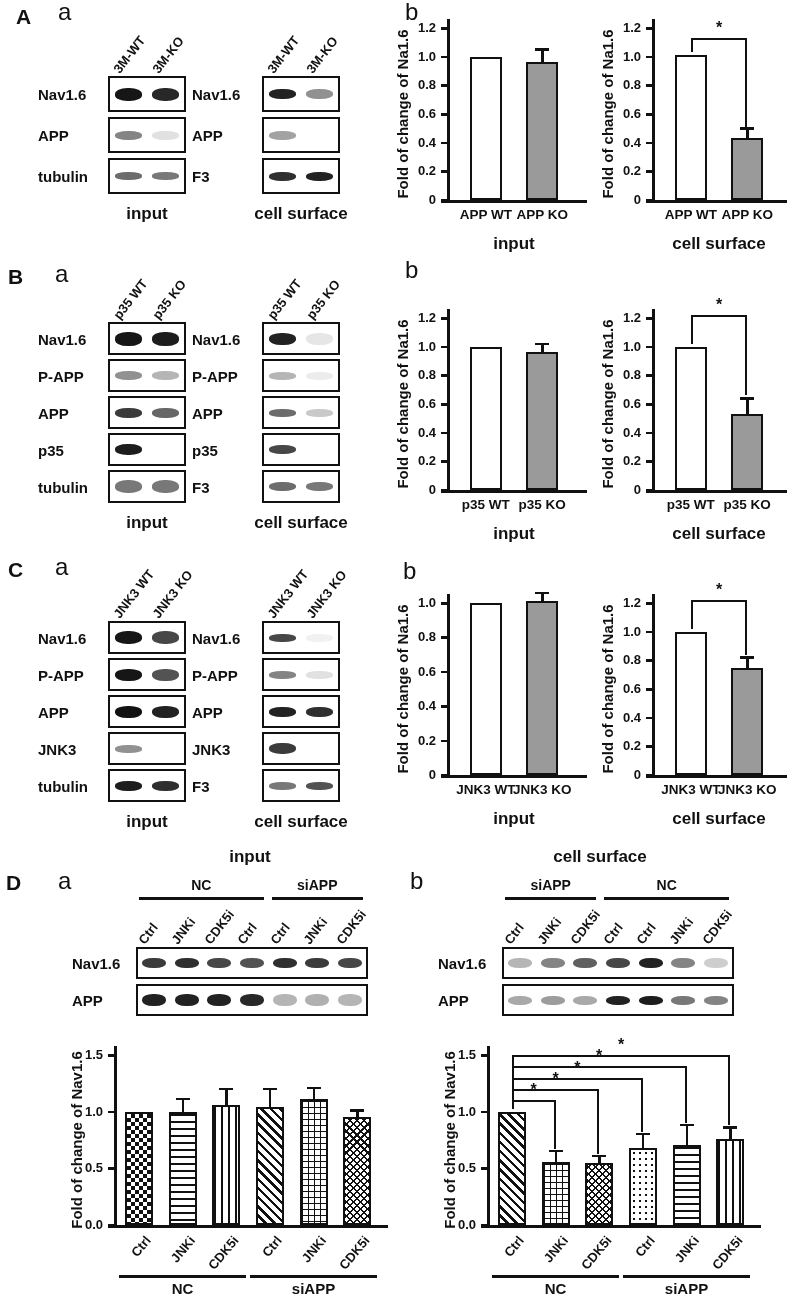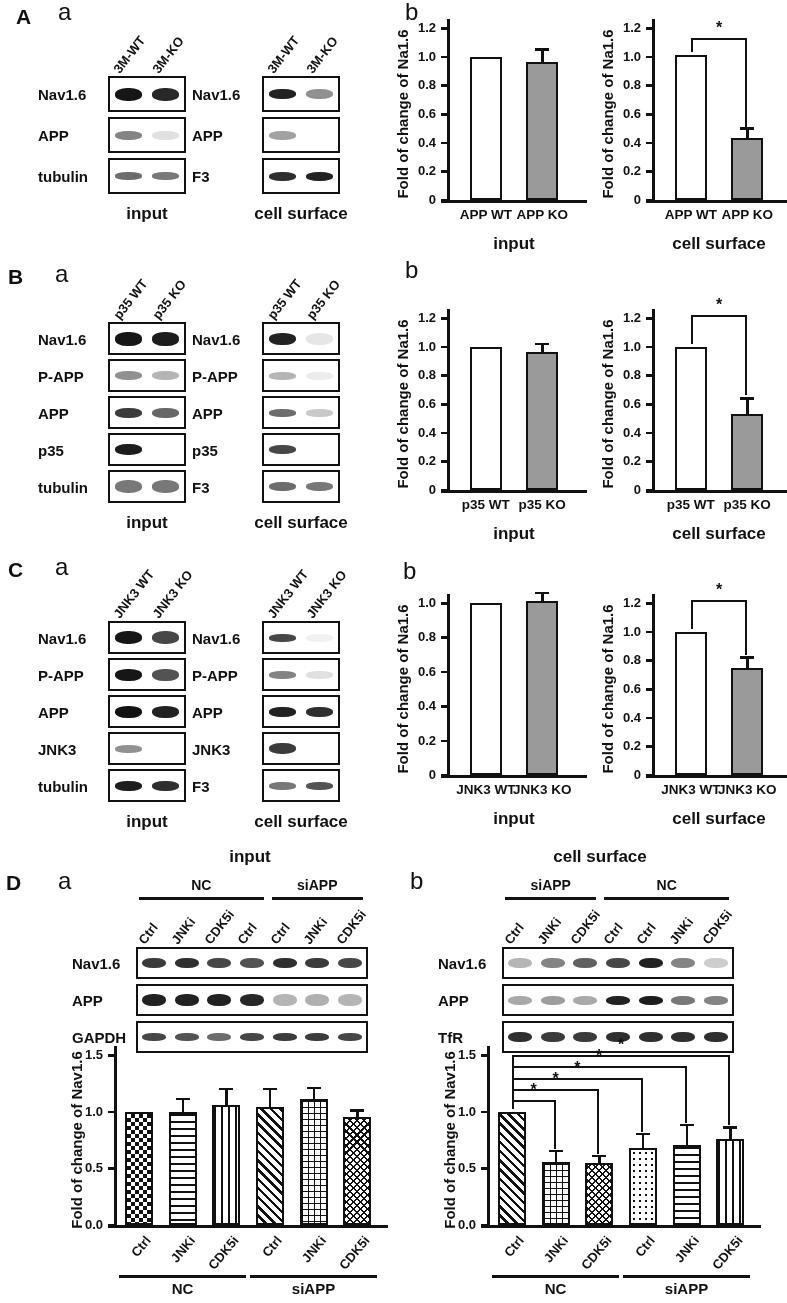--- a/index.html
+++ b/index.html
@@ -706,46 +706,20 @@
               <div class="band" style="height: 12px; background: rgba(10, 10, 10, 0.3);"></div>
             </div>
             <div class="blot-lane">
               <div class="band" style="height: 12px; background: rgba(10, 10, 10, 0.32);"></div>
             </div>
             <div class="blot-lane">
               <div class="band" style="height: 12px; background: rgba(10, 10, 10, 0.3);"></div>
             </div>
           </div>
         </div>
-        <div class="blot-row" style="height: 32px; width: 296px; margin-top: 5px;">
-          <div class="blot-rowlabel">GAPDH</div>
-          <div class="blot-box" style="left: 64px; width: 228px; height: 28px;">
-            <div class="blot-lane">
-              <div class="band" style="height: 8px; background: rgba(10, 10, 10, 0.75);"></div>
-            </div>
-            <div class="blot-lane">
-              <div class="band" style="height: 8px; background: rgba(10, 10, 10, 0.7);"></div>
-            </div>
-            <div class="blot-lane">
-              <div class="band" style="height: 8px; background: rgba(10, 10, 10, 0.6);"></div>
-            </div>
-            <div class="blot-lane">
-              <div class="band" style="height: 8px; background: rgba(10, 10, 10, 0.75);"></div>
-            </div>
-            <div class="blot-lane">
-              <div class="band" style="height: 8px; background: rgba(10, 10, 10, 0.8);"></div>
-            </div>
-            <div class="blot-lane">
-              <div class="band" style="height: 8px; background: rgba(10, 10, 10, 0.8);"></div>
-            </div>
-            <div class="blot-lane">
-              <div class="band" style="height: 8px; background: rgba(10, 10, 10, 0.75);"></div>
-            </div>
-          </div>
-        </div>
       </div>
     <div class="blot" style="left:438px;top:30px">
         <div class="blot-groups" style="height: 26px; width: 296px;">
           <div class="blot-groupline" style="left: 67px; width: 91.4286px; top: 22px;"></div>
           <div class="blot-grouplabel" style="left: 112.714px; top: 2px;">siAPP</div>
           <div class="blot-groupline" style="left: 166.429px; width: 124.571px; top: 22px;"></div>
           <div class="blot-grouplabel" style="left: 228.714px; top: 2px;">NC</div>
         </div>
         <div class="blot-lanes" style="height: 46px; width: 296px;">
           <div class="lane-anchor" style="left: 74.5714px;">
@@ -812,46 +786,20 @@
               <div class="band" style="height: 9px; background: rgba(10, 10, 10, 0.9);"></div>
             </div>
             <div class="blot-lane">
               <div class="band" style="height: 9px; background: rgba(10, 10, 10, 0.92);"></div>
             </div>
             <div class="blot-lane">
               <div class="band" style="height: 9px; background: rgba(10, 10, 10, 0.55);"></div>
             </div>
             <div class="blot-lane">
               <div class="band" style="height: 9px; background: rgba(10, 10, 10, 0.5);"></div>
-            </div>
-          </div>
-        </div>
-        <div class="blot-row" style="height: 32px; width: 296px; margin-top: 5px;">
-          <div class="blot-rowlabel">TfR</div>
-          <div class="blot-box" style="left: 64px; width: 228px; height: 28px;">
-            <div class="blot-lane">
-              <div class="band" style="height: 10px; background: rgba(10, 10, 10, 0.85);"></div>
-            </div>
-            <div class="blot-lane">
-              <div class="band" style="height: 10px; background: rgba(10, 10, 10, 0.8);"></div>
-            </div>
-            <div class="blot-lane">
-              <div class="band" style="height: 10px; background: rgba(10, 10, 10, 0.8);"></div>
-            </div>
-            <div class="blot-lane">
-              <div class="band" style="height: 10px; background: rgba(10, 10, 10, 0.85);"></div>
-            </div>
-            <div class="blot-lane">
-              <div class="band" style="height: 10px; background: rgba(10, 10, 10, 0.85);"></div>
-            </div>
-            <div class="blot-lane">
-              <div class="band" style="height: 10px; background: rgba(10, 10, 10, 0.85);"></div>
-            </div>
-            <div class="blot-lane">
-              <div class="band" style="height: 10px; background: rgba(10, 10, 10, 0.85);"></div>
             </div>
           </div>
         </div>
       </div>
     <div class="chart" style="left: 65px; top: 200px; width: 326px; height: 270px;">
         <div class="ylabel-wrap" style="left: 0px; top: 10px; width: 22px; height: 170px;">
           <span class="ylabel">Fold of change of Nav1.6</span>
         </div>
         <div class="plot" style="left: 52px; top: 10px; width: 262px; height: 170px;">
           <div class="yaxis" style="left: -3px; top: -9px; height: 182px;"></div>

